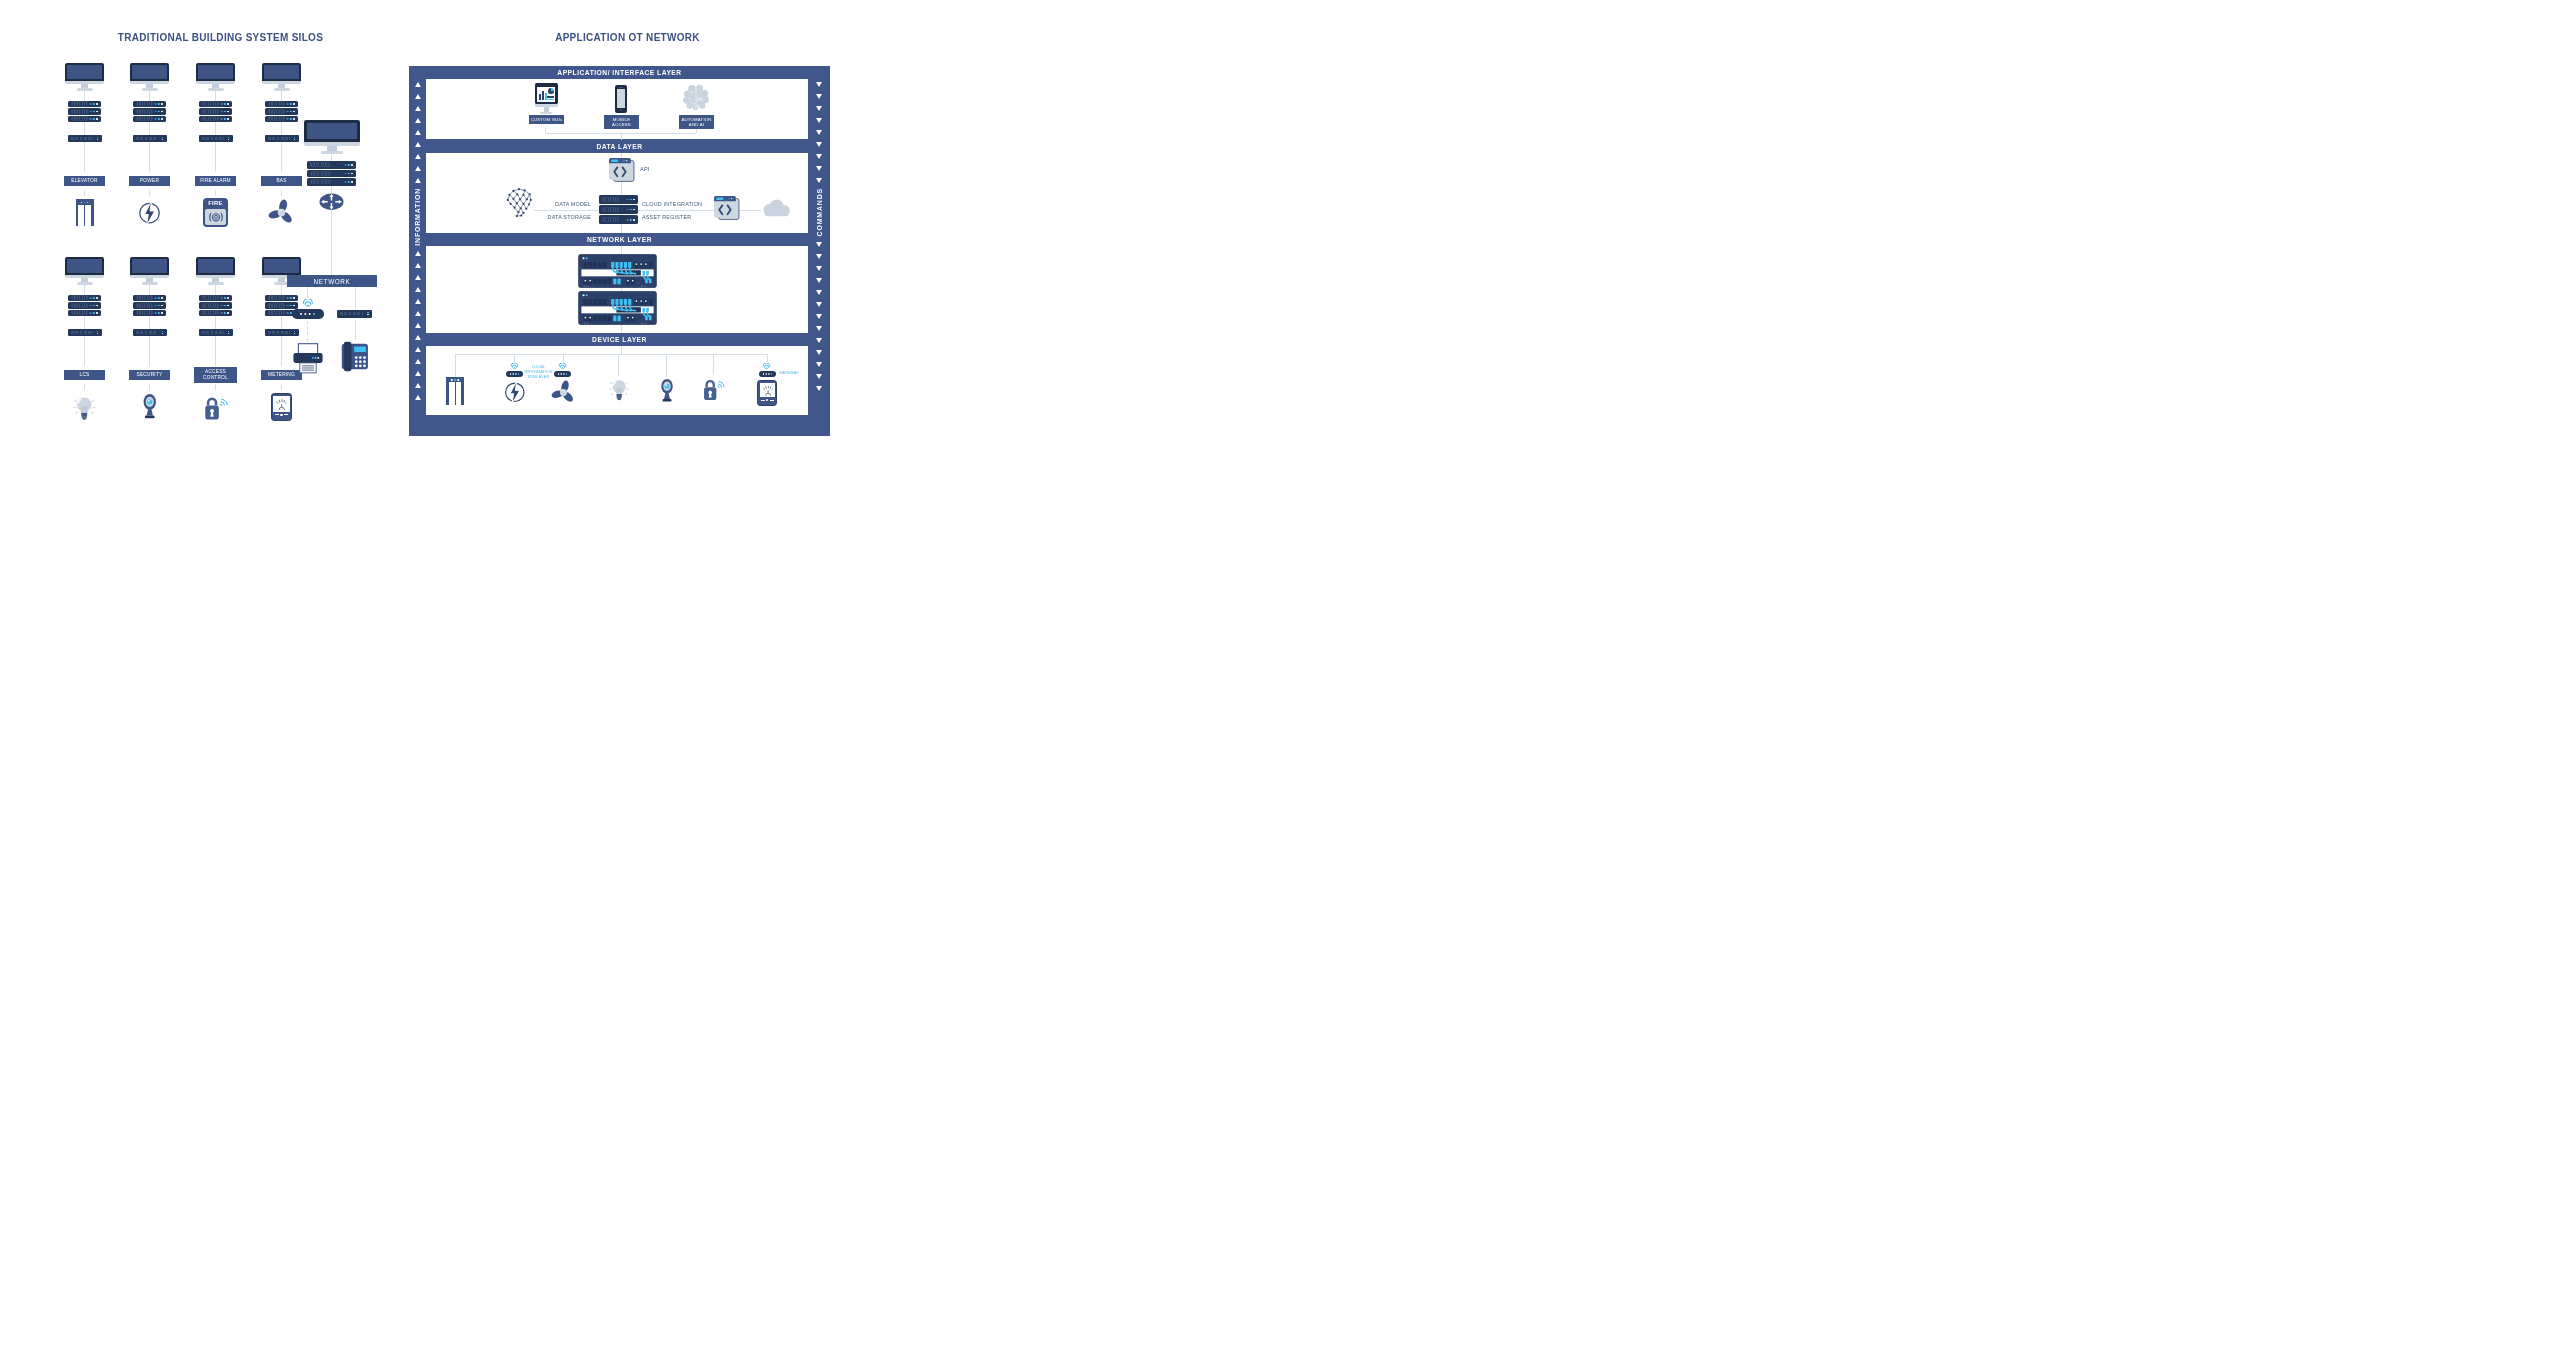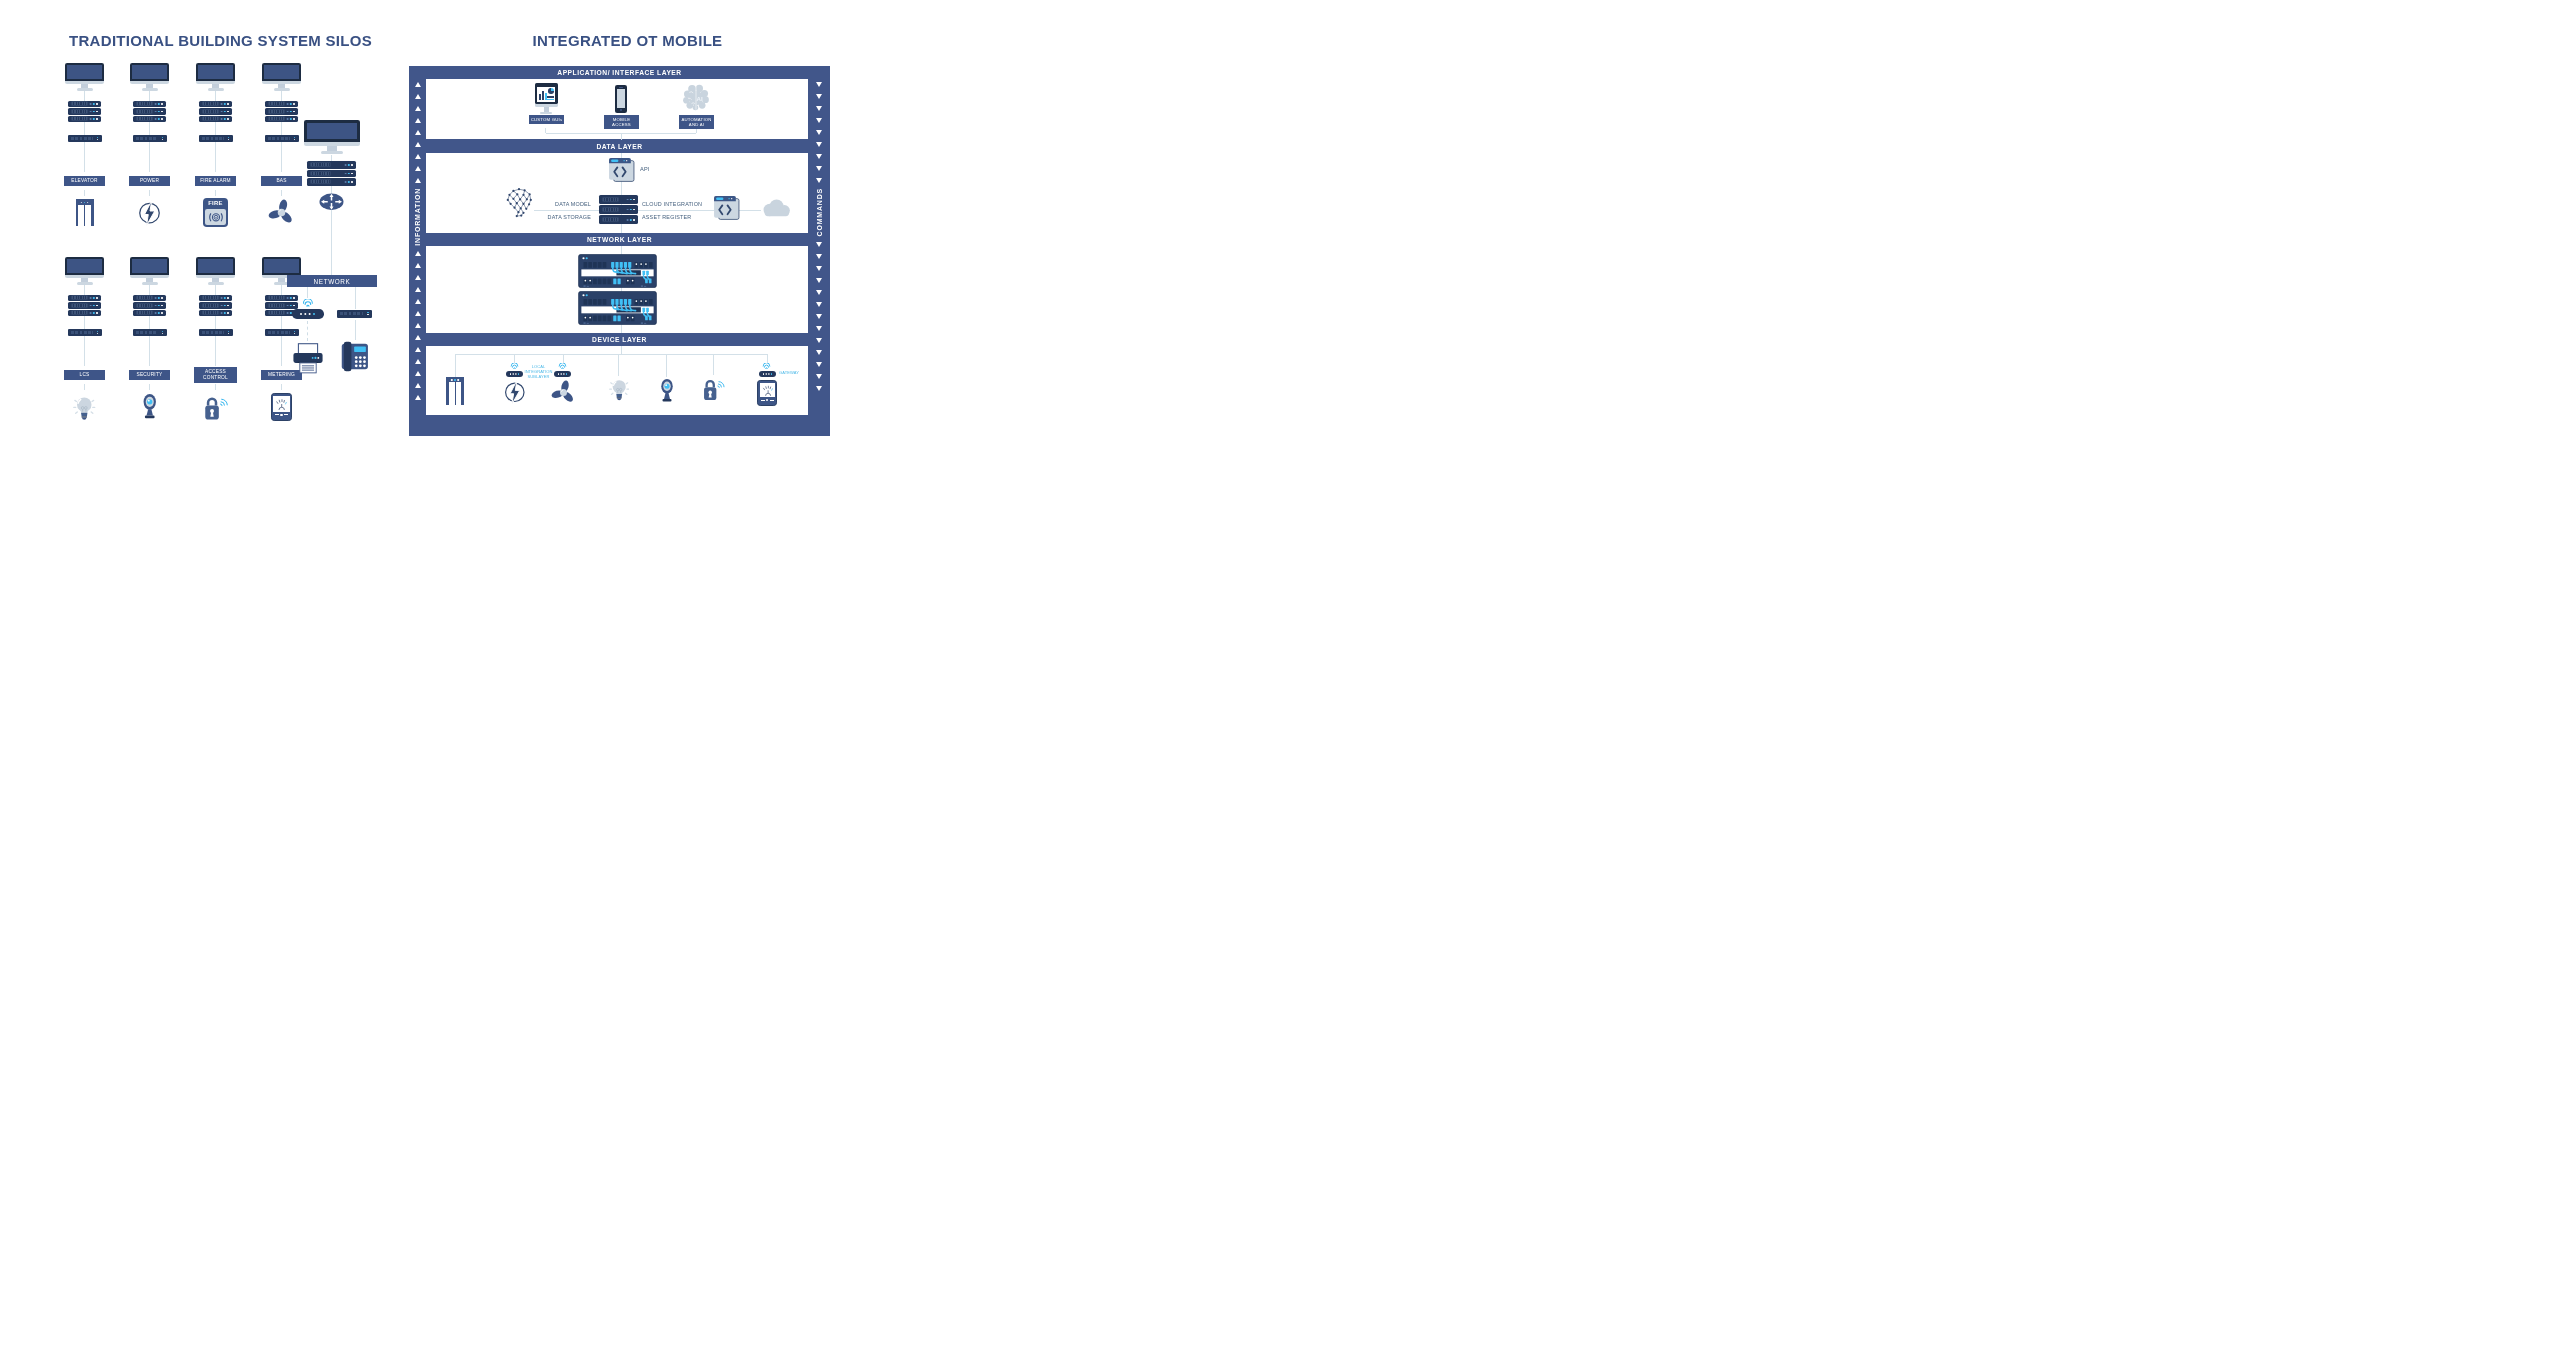--- a/index.html
+++ b/index.html
@@ -1,19 +1,19 @@
 <!DOCTYPE html>
 <html style="font-size:8.6px"><head>
 <meta charset="utf-8">
 <style>
   html,body{margin:0;padding:0;background:#fff;}
   .canvas{position:relative;width:859px;height:456px;background:#fff;overflow:hidden;
           font-family:"Liberation Sans",sans-serif;}
   
-  .title{position:absolute;width:333px;text-align:center;font-size:15px;font-weight:bold;
+  .title{position:absolute;width:333px;text-align:center;font-size:10px;font-weight:bold;
          color:#3a5183;letter-spacing:0.3px;}
   
   .vl{width:1.1px;background:#d3e0e8;}
   .cl{position:absolute;width:1.1px;background:#d3e0e8;z-index:1;}
   .cl.dash{background:none;border-left:1.1px dashed #cfdde6;width:0;}
   .hl{position:absolute;height:1.1px;background:#d3e0e8;z-index:1;}
   
   .silo{position:absolute;width:59px;display:flex;flex-direction:column;align-items:center;}
   
   .mon{width:39px;}
@@ -124,21 +124,21 @@
   .netbox{position:absolute;left:287px;top:275px;width:90px;height:12.3px;background:#3e5588;color:#fff;
           display:flex;align-items:center;justify-content:center;font-size:6.4px;letter-spacing:0.6px;}
   svg{display:block;}
 </style>
 </head>
 <body>
 
 <div class="canvas">
 
   <div class="title" style="left:54px;top:32px">TRADITIONAL BUILDING SYSTEM SILOS</div>
-  <div class="title" style="left:461px;top:32px">INTEGRATED OT MOBILE</div>
+  <div class="title" style="left:461px;top:32px">APPLICATION OT NETWORK</div>
 
   <div class="silo" style="left:55px;top:63px">
     <div class="mon">
         <div class="m-top">
           <i></i>
         </div>
         <div class="m-chin"></div>
         <div class="m-neck"></div>
         <div class="m-base"></div>
       </div>

